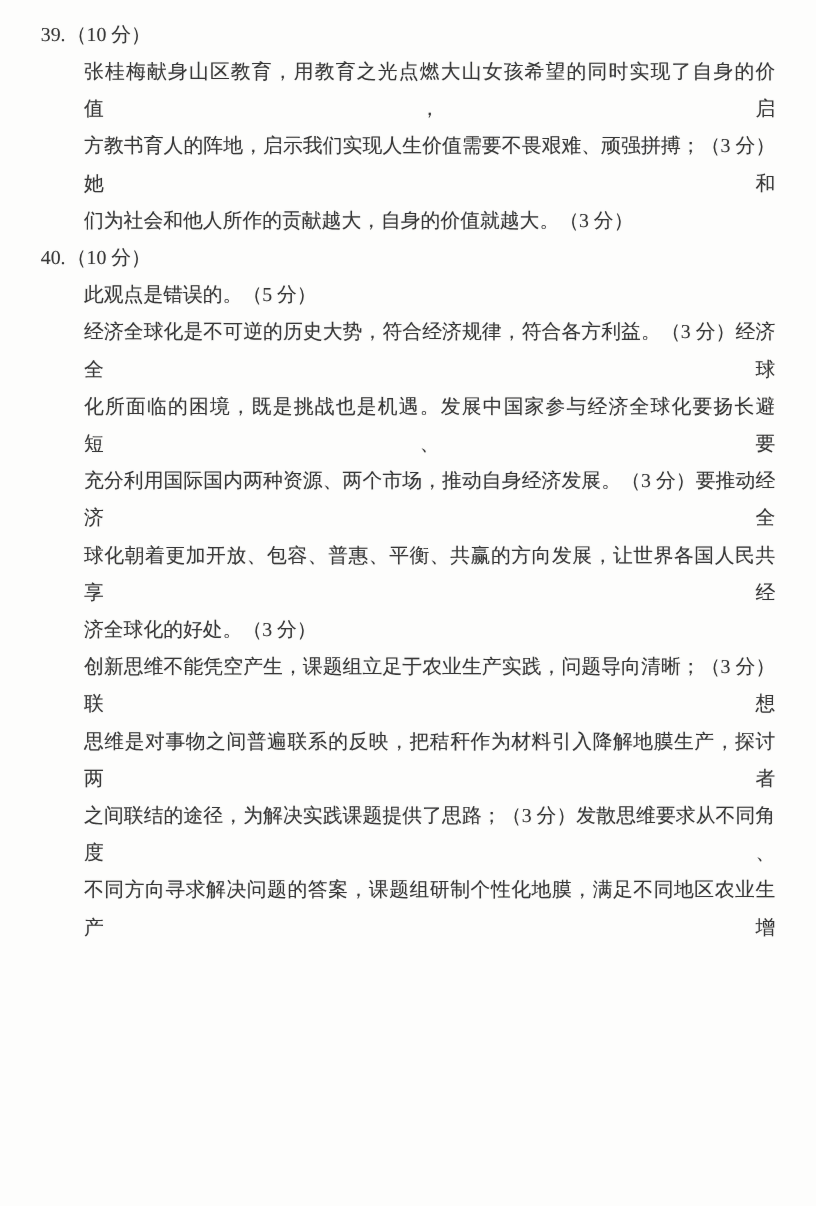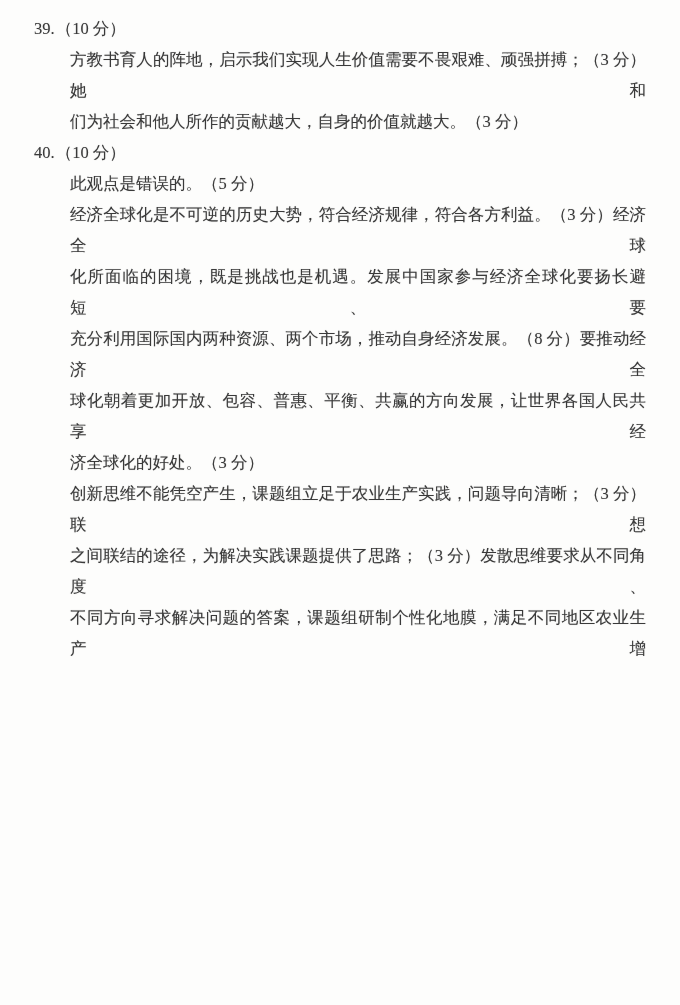--- a/index.html
+++ b/index.html
@@ -37,37 +37,39 @@
 </style>
 </head>
 <body>
 
 <div class="page">
 
   <div class="section">
     <div class="qhead">
       <span class="num">39.</span><span>（10 分）</span>
     </div>
+    <div class="line body fill">张桂梅献身山区教育，用教育之光点燃大山女孩希望的同时实现了自身的价值，启</div>
     <div class="line body fill">方教书育人的阵地，启示我们实现人生价值需要不畏艰难、顽强拼搏；（3 分）她和</div>
     <div class="line body">们为社会和他人所作的贡献越大，自身的价值就越大。（3 分）</div>
   </div>
 
   <div class="section">
     <div class="qhead">
       <span class="num">40.</span><span>（10 分）</span>
     </div>
     <div class="line body">此观点是错误的。（5 分）</div>
     <div class="line body fill">经济全球化是不可逆的历史大势，符合经济规律，符合各方利益。（3 分）经济全球</div>
     <div class="line body fill">化所面临的困境，既是挑战也是机遇。发展中国家参与经济全球化要扬长避短、要</div>
-    <div class="line body fill">充分利用国际国内两种资源、两个市场，推动自身经济发展。（8 分）要推动经济全</div>
+    <div class="line body fill">充分利用国际国内两种资源、两个市场，推动自身经济发展。（3 分）要推动经济全</div>
     <div class="line body fill">球化朝着更加开放、包容、普惠、平衡、共赢的方向发展，让世界各国人民共享经</div>
     <div class="line body">济全球化的好处。（3 分）</div>
   </div>
 
 
   <div class="section">
     <div class="line body fill">创新思维不能凭空产生，课题组立足于农业生产实践，问题导向清晰；（3 分）联想</div>
+    <div class="line body fill">思维是对事物之间普遍联系的反映，把秸秆作为材料引入降解地膜生产，探讨两者</div>
     <div class="line body fill">之间联结的途径，为解决实践课题提供了思路；（3 分）发散思维要求从不同角度、</div>
     <div class="line body fill">不同方向寻求解决问题的答案，课题组研制个性化地膜，满足不同地区农业生产增</div>
 
   </div>
 
 </div>
 
 </body></html>

